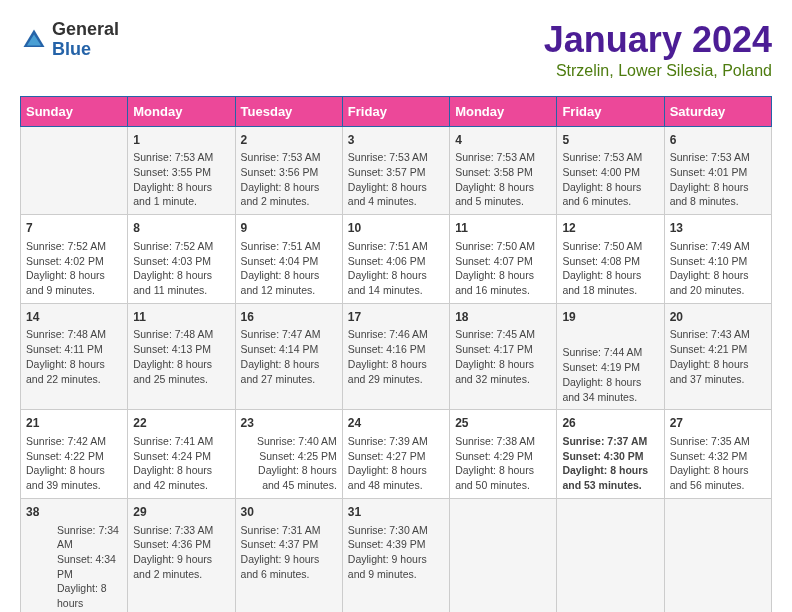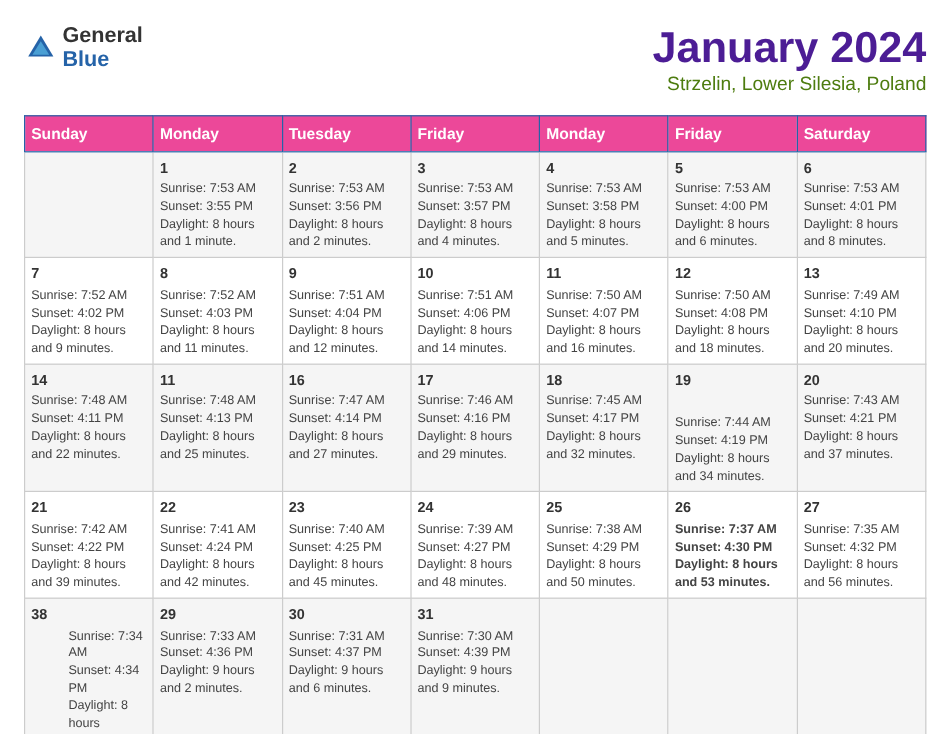--- a/index.html
+++ b/index.html
@@ -276,21 +276,21 @@
         </td>
         <td>
           <span class="day-number">22</span>
           <div class="cell-content" style="white-space: pre-line;">Sunrise: 7:41 AM
 Sunset: 4:24 PM
 Daylight: 8 hours
 and 42 minutes.</div>
         </td>
         <td>
           <span class="day-number">23</span>
-          <div class="cell-content" style="white-space: pre-line;">Sunrise: 7:40 AM
+          <div class="cell-content" style="white-space: pre-line; text-align: right;">Sunrise: 7:40 AM
 Sunset: 4:25 PM
 Daylight: 8 hours
 and 45 minutes.</div>
         </td>
         <td>
           <span class="day-number">24</span>
           <div class="cell-content" style="white-space: pre-line;">Sunrise: 7:39 AM
 Sunset: 4:27 PM
 Daylight: 8 hours
 and 48 minutes.</div>

